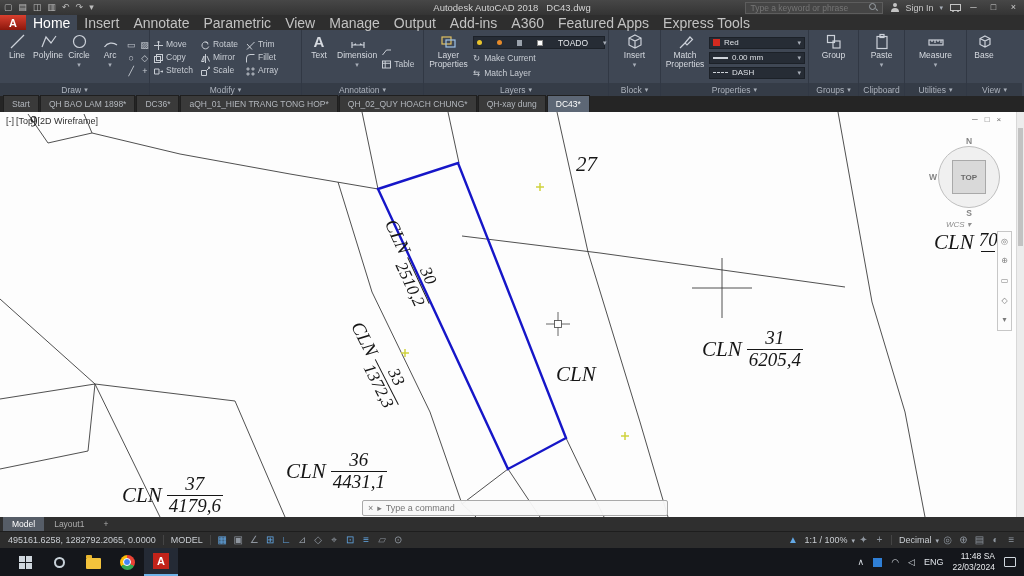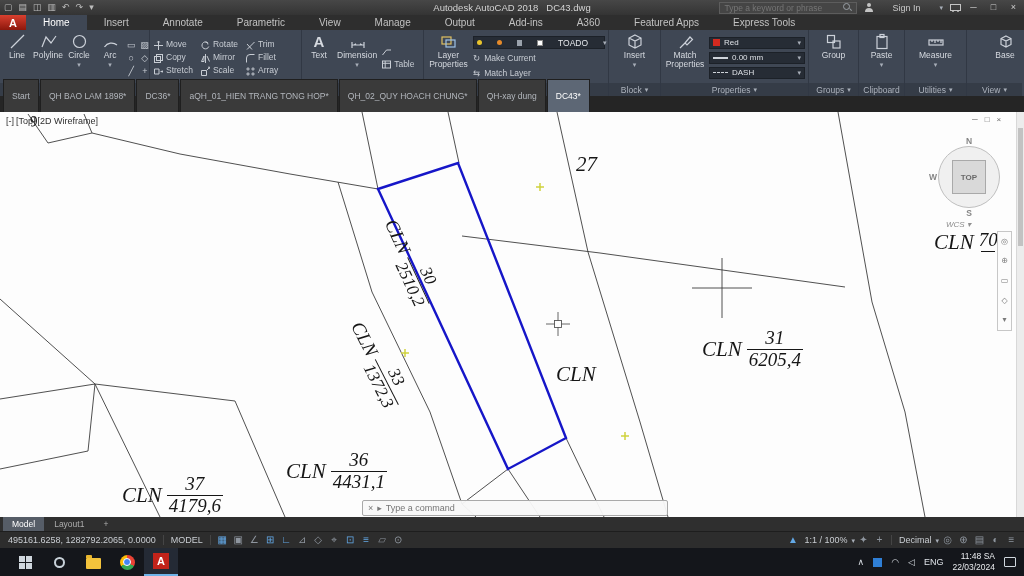--- a/index.html
+++ b/index.html
@@ -15,26 +15,26 @@
 .tb-search input{background:transparent;border:none;outline:none;color:#a9a9a9;font-size:8.5px;width:116px;font-family:inherit}
 .mag{position:relative;width:9px;height:9px}
 .mag::before{content:"";position:absolute;top:0;left:0;width:5px;height:5px;border:1.3px solid #9aa0a6;border-radius:50%}
 .mag::after{content:"";position:absolute;left:6px;top:6px;width:3px;height:1.3px;background:#9aa0a6;transform:rotate(45deg)}
 .person{position:relative;width:9px;height:9px}
 .person::before{content:"";position:absolute;top:0;left:2.5px;width:4px;height:4px;border-radius:50%;background:#c4c4c4}
 .person::after{content:"";position:absolute;bottom:0;left:0.5px;width:8px;height:4px;border-radius:4px 4px 0 0;background:#c4c4c4}
 .cart{position:relative;width:10px;height:9px}
 .cart::before{content:"";position:absolute;top:1px;left:0;width:9px;height:5px;border:1px solid #c4c4c4}
 .cart::after{content:"";position:absolute;bottom:0;left:2px;width:2px;height:2px;background:#c4c4c4;border-radius:50%;box-shadow:5px 0 0 #c4c4c4}
-.signin{font-size:9px;color:#c9c9c9;display:flex;align-items:center;gap:19px}
+.signin{font-size:9px;color:#c9c9c9;display:flex;align-items:center;gap:6px}
 .winbtn{width:13px;text-align:center;color:#cfcfcf;font-size:9px;line-height:1}
 
 .tabrow{height:15px;background:#2e2e2e;display:flex;align-items:stretch}
 .appbtn{width:26px;background:linear-gradient(#d8402f,#8c170c);color:#fff;font-weight:bold;font-size:11px;display:flex;align-items:center;justify-content:center}
-.rtab{padding:0 17px;font-size:10px;color:#c2c2c2;display:flex;align-items:center;white-space:nowrap}
+.rtab{padding:0 7px;font-size:14px;color:#c2c2c2;display:flex;align-items:center;white-space:nowrap}
 .rtab.active{background:#3f4754;color:#fff}
 
 .ribbon{height:66px;background:#3f4754;display:flex;color:#cfd3da;overflow:hidden}
 .panel{display:flex;flex-direction:column;border-right:1px solid #313844;min-width:0;flex:0 0 auto}
 .pbody{flex:1;display:flex;align-items:stretch;padding:2px 3px 0;gap:3px;overflow:hidden}
 .plab{height:13px;display:flex;align-items:center;justify-content:center;gap:3px;font-size:8.5px;color:#adb3bd;background:rgba(0,0,0,.15);white-space:nowrap}
 .rbig{display:flex;flex-direction:column;align-items:center;justify-content:flex-start;gap:1px;font-size:8.5px;color:#d6dae0;padding:1px 1px;min-width:28px;text-align:center;line-height:1.05;white-space:nowrap}
 .rbig svg{width:17px;height:17px;stroke:#ccd1d9;fill:none;stroke-width:1.2}
 .caret{font-size:7px;color:#a8aeb8;line-height:1}
 .rsm{display:flex;align-items:center;gap:3px;font-size:8.5px;color:#c8cdd4;line-height:1;white-space:nowrap}
@@ -49,21 +49,21 @@
 .lock{width:5px;height:6px;background:#9aa2ac;flex:0 0 auto}
 .lsw{width:6px;height:6px;background:#fff;border:1px solid #808archive0;border:1px solid #8a8a8a;flex:0 0 auto}
 .lrow{display:flex;align-items:center;gap:4px;font-size:8.5px;color:#c8cdd4;height:12px}
 .propdd{display:flex;align-items:center;gap:4px;background:#262c35;border:1px solid #1c2128;height:12px;padding:0 3px;font-size:8px;color:#dde0e5;width:96px}
 .redsw{width:7px;height:7px;background:#d42a20;flex:0 0 auto}
 .lwline{width:15px;height:2px;background:#cfd3da;flex:0 0 auto}
 .ltline{width:15px;height:0;border-top:1.5px dashed #cfd3da;flex:0 0 auto}
 .ddend{margin-left:auto}
 
 .filetabs{height:16px;background:#252525;display:flex;align-items:flex-end;padding-left:3px;gap:1px}
-.ftab{height:15px;display:flex;align-items:center;padding:16px 8px;font-size:8.5px;color:#b2b6bc;background:#3a3a3a;border:1px solid #1f1f1f;border-bottom:none;white-space:nowrap}
+.ftab{height:15px;display:flex;align-items:center;padding:8px 8px;font-size:8.5px;color:#b2b6bc;background:#3a3a3a;border:1px solid #1f1f1f;border-bottom:none;white-space:nowrap}
 .ftab.active{background:#5d6775;color:#fff}
 
 .canvas{position:relative;height:405px;background:#fdfdfd;overflow:hidden}
 .map{position:absolute;left:0;top:0;z-index:1}
 .plabel{position:absolute;display:flex;align-items:center;gap:5px;font-family:"Liberation Serif",serif;font-style:italic;color:#161616;z-index:2;transform-origin:0 0;line-height:1}
 .plabel .pre{font-size:21px}
 .frac{display:flex;flex-direction:column;align-items:center;font-size:19px;line-height:1.1}
 .frac .den{border-top:1.3px solid #161616;padding:0 2px;min-width:14px;min-height:4px;text-align:center}
 .plabel.rot .pre{font-size:19px}
 .plabel.rot .frac{font-size:17px}
@@ -436,21 +436,21 @@
           <span class="caret">▾</span>
         </div>
       </div>
       <div class="plab">
           <span>Utilities</span>
           <span class="caret">▾</span>
         </div>
     </div>
 
     <div class="panel" style="width:55px;border-right:none">
-      <div class="pbody" style="justify-content:flex-end">
+      <div class="pbody" style="justify-content:flex-start">
         <div class="rbig">
           <svg>
               <path d="M9 3 L14 5.5 L14 11.5 L9 14 L4 11.5 L4 5.5 Z M4 5.5 L9 8 L14 5.5 M9 8 V14"></path>
             </svg>
           <span>Base</span>
         </div>
       </div>
       <div class="plab">
           <span>View</span>
           <span class="caret">▾</span>

